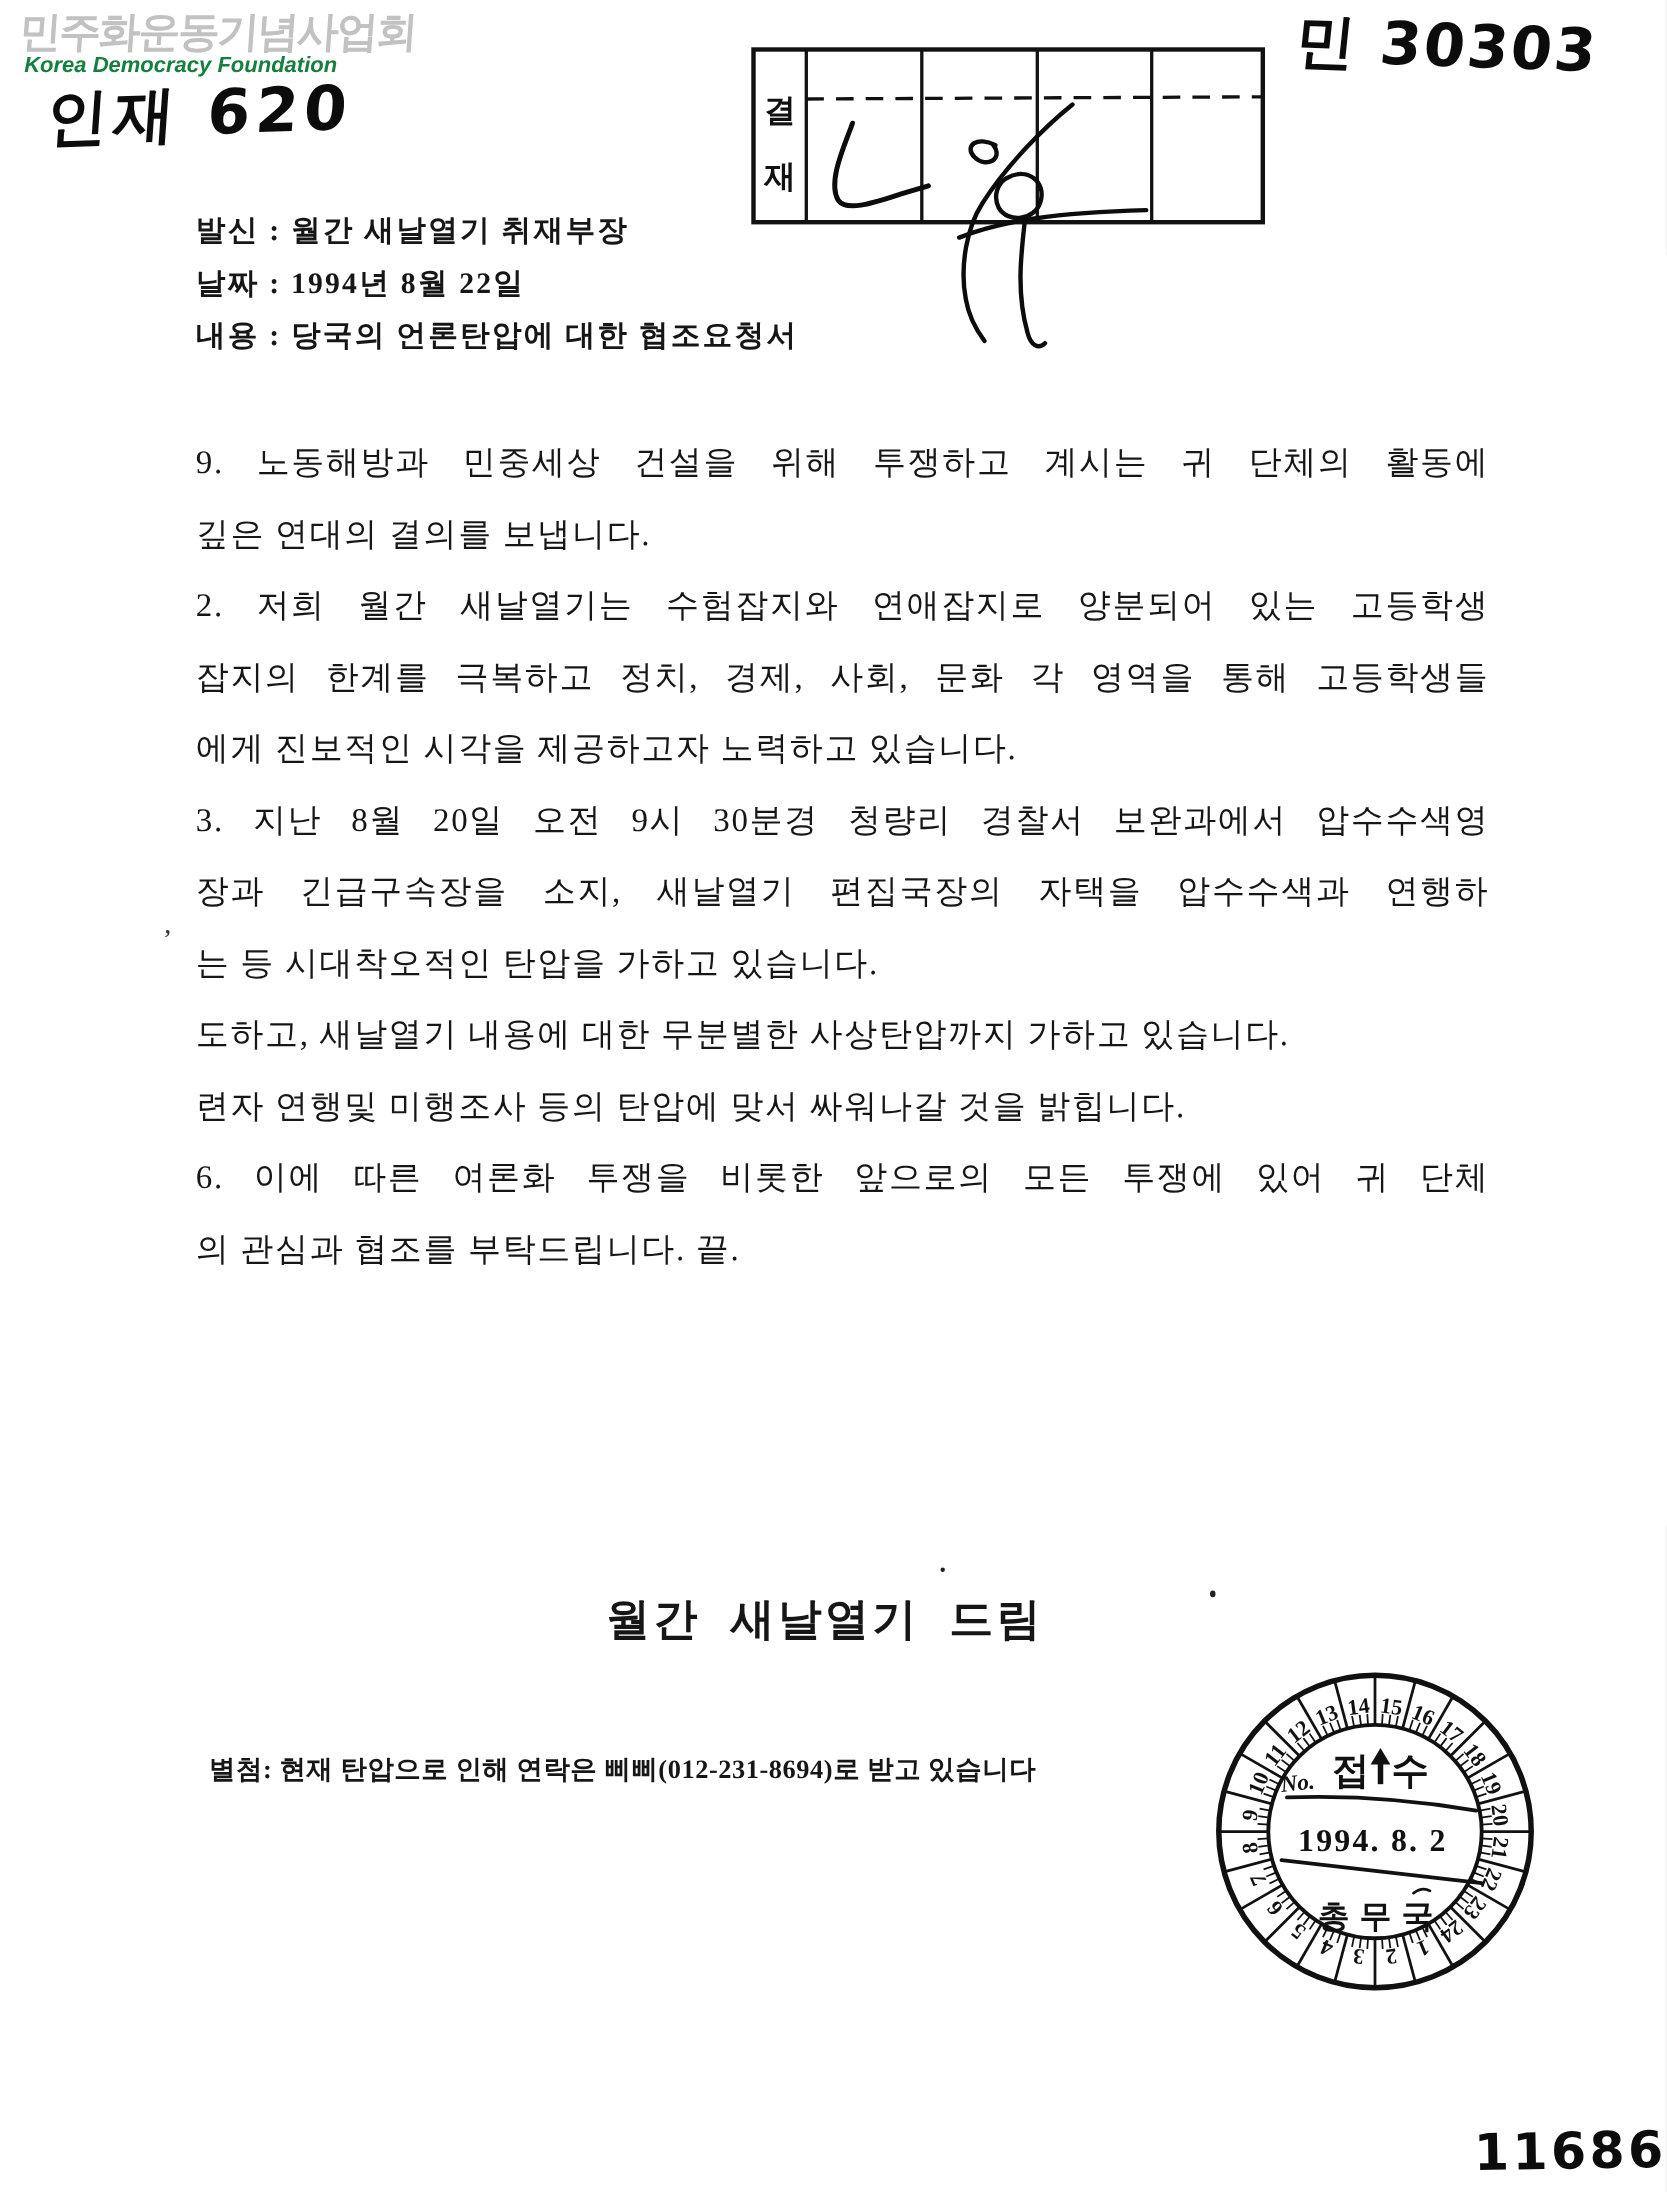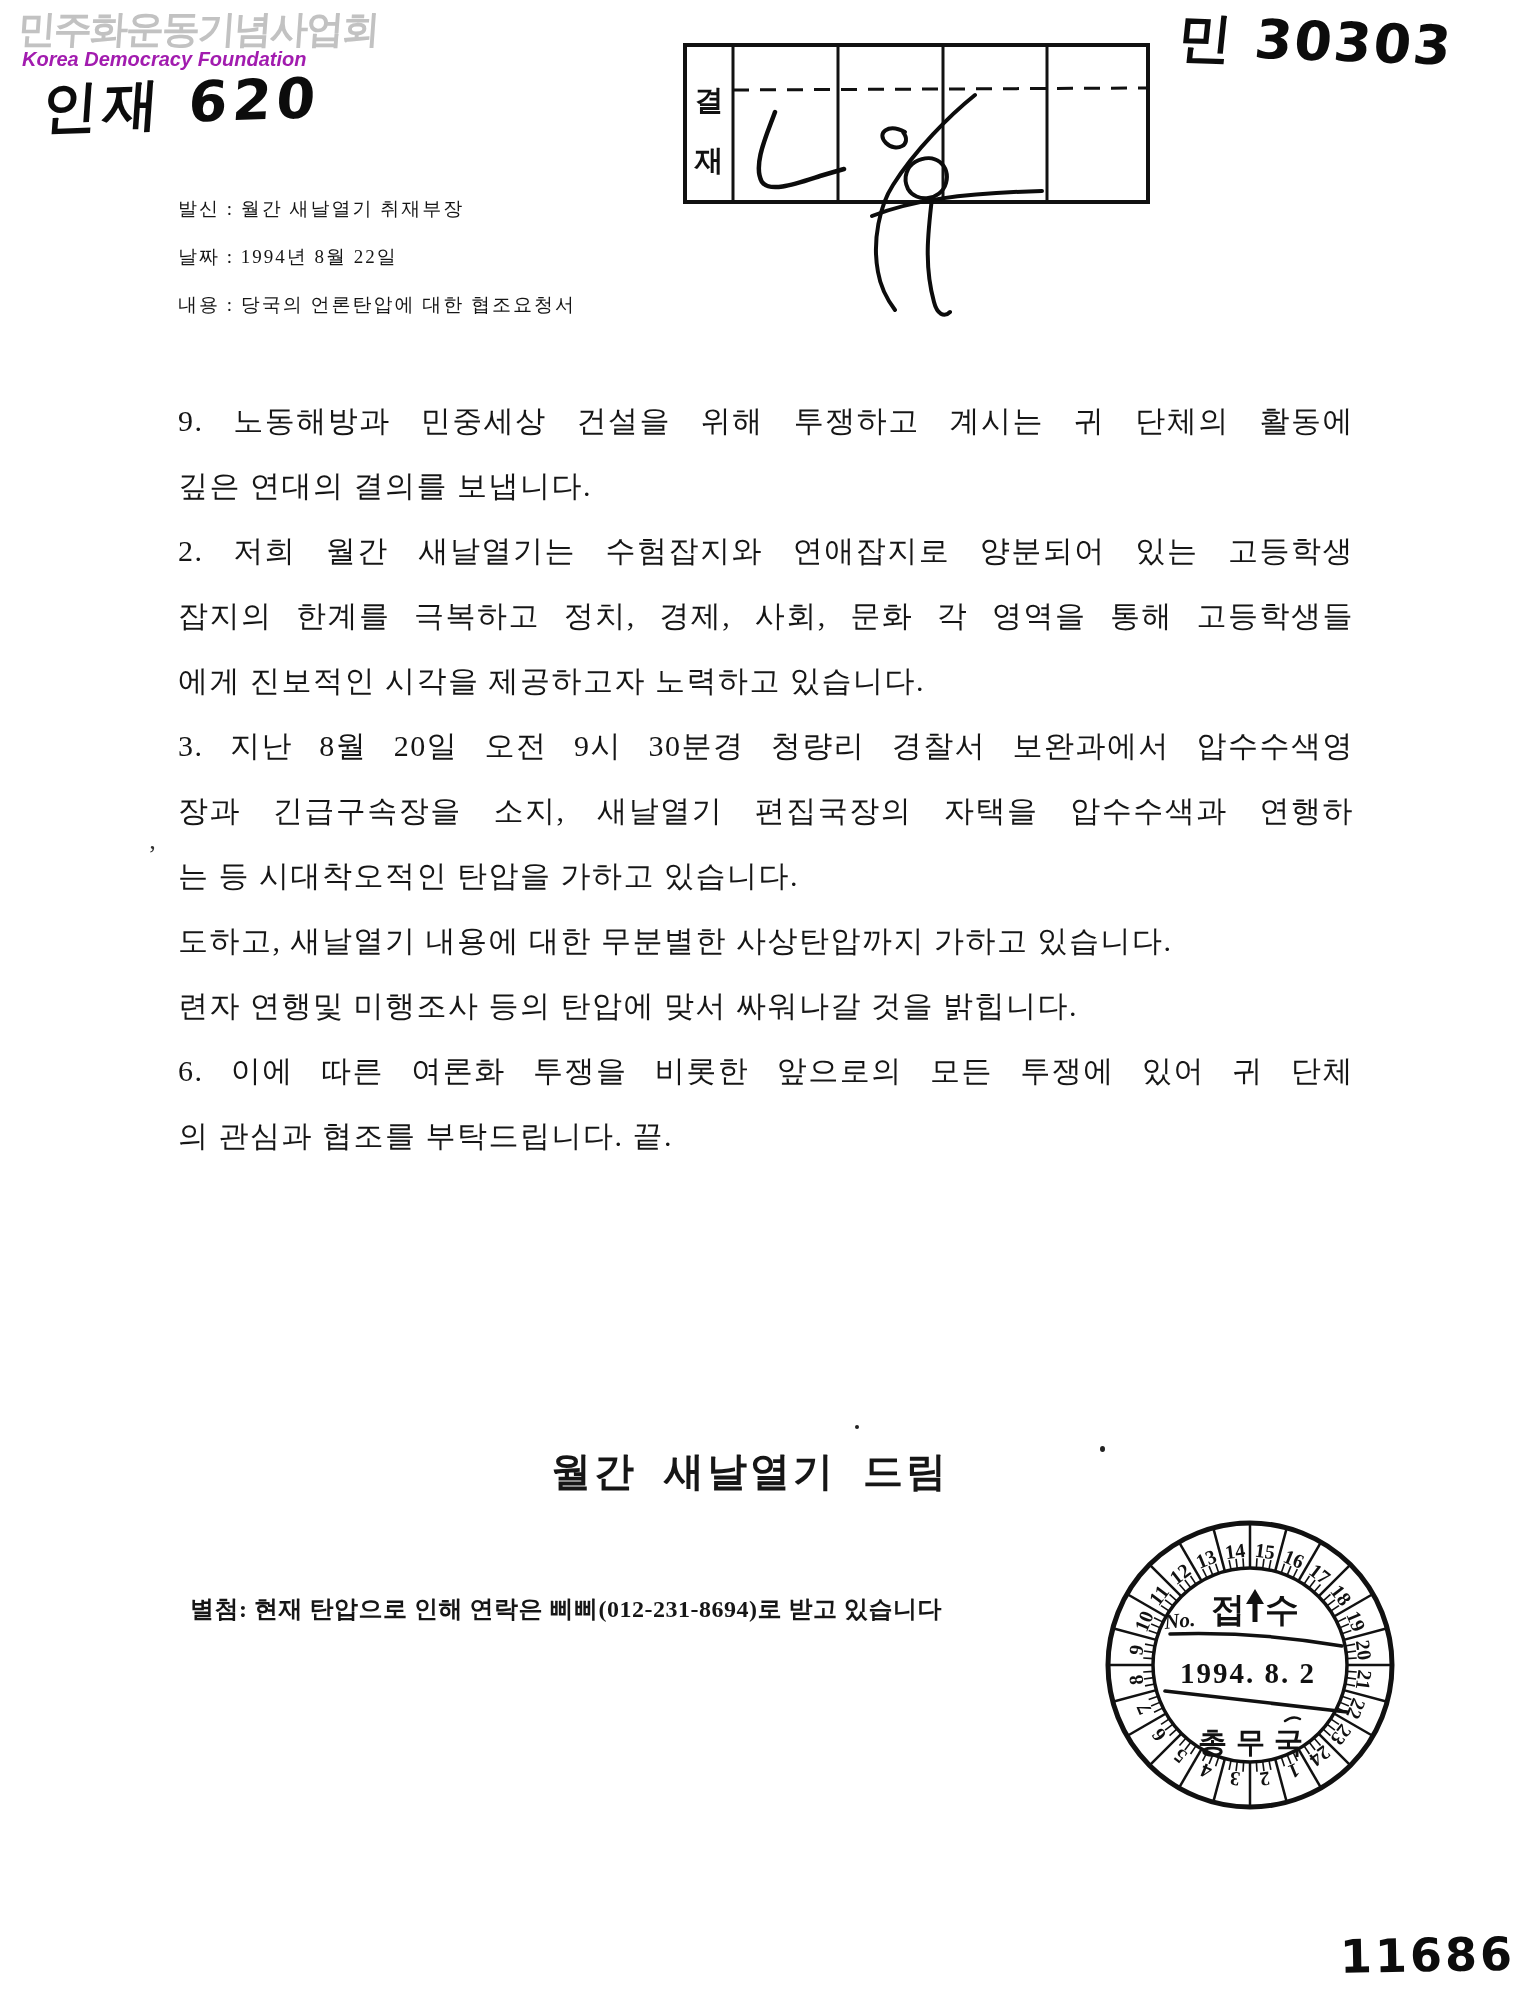--- a/index.html
+++ b/index.html
@@ -5,29 +5,29 @@
   html,body{margin:0;padding:0;background:#e8e8e8;}
   .page{
     position:relative;width:1515px;height:1993px;background:#ffffff;
     font-family:"Liberation Serif",serif;color:#161616;overflow:hidden;
   }
   .abs{position:absolute;}
   
   .logo-kr{left:18px;top:4px;font-size:38px;font-weight:700;color:#c2c2c2;
     letter-spacing:-2px;transform:skewX(-4deg);font-family:"Liberation Serif",serif;}
   .logo-en{left:22px;top:48px;font-size:20px;font-weight:700;font-style:italic;
-    color:#a21caf;font-family:"Liberation Sans",sans-serif;letter-spacing:0px;}
+    color:#15803d;font-family:"Liberation Sans",sans-serif;letter-spacing:0px;}
   
   .hand{font-family:"DejaVu Sans",sans-serif;font-weight:700;color:#0c0c0c;}
   .hand-tl{left:42px;top:66px;font-size:56px;letter-spacing:5px;transform:rotate(-2deg) skewX(-6deg);}
   .hand-tr{left:1178px;top:6px;font-size:54px;letter-spacing:2px;transform:rotate(2deg) skewX(-4deg);}
   .hand-br{left:1340px;top:1928px;font-size:46px;letter-spacing:3px;transform:rotate(-1deg);}
   
   .hdr{left:178px;top:185px;}
-  .hdr-line{height:48px;line-height:48px;font-size:19px;font-weight:400;letter-spacing:2px;}
+  .hdr-line{height:48px;line-height:48px;font-size:27px;font-weight:700;letter-spacing:2px;}
   
   .body-block{left:178px;top:388px;width:1176px;}
   .pline{height:65px;line-height:65px;font-size:30px;letter-spacing:1.5px;
     text-align:justify;text-align-last:justify;white-space:nowrap0;}
   .pline.plast{text-align-last:left;}
   
   .closing{left:440px;top:1452px;width:620px;text-align:center;font-size:40px;
     font-weight:600;letter-spacing:3px;word-spacing:14px;line-height:40px;}
   
   .attach{left:190px;top:1592px;font-size:24px;letter-spacing:0.5px;line-height:34px;font-weight:600;}

